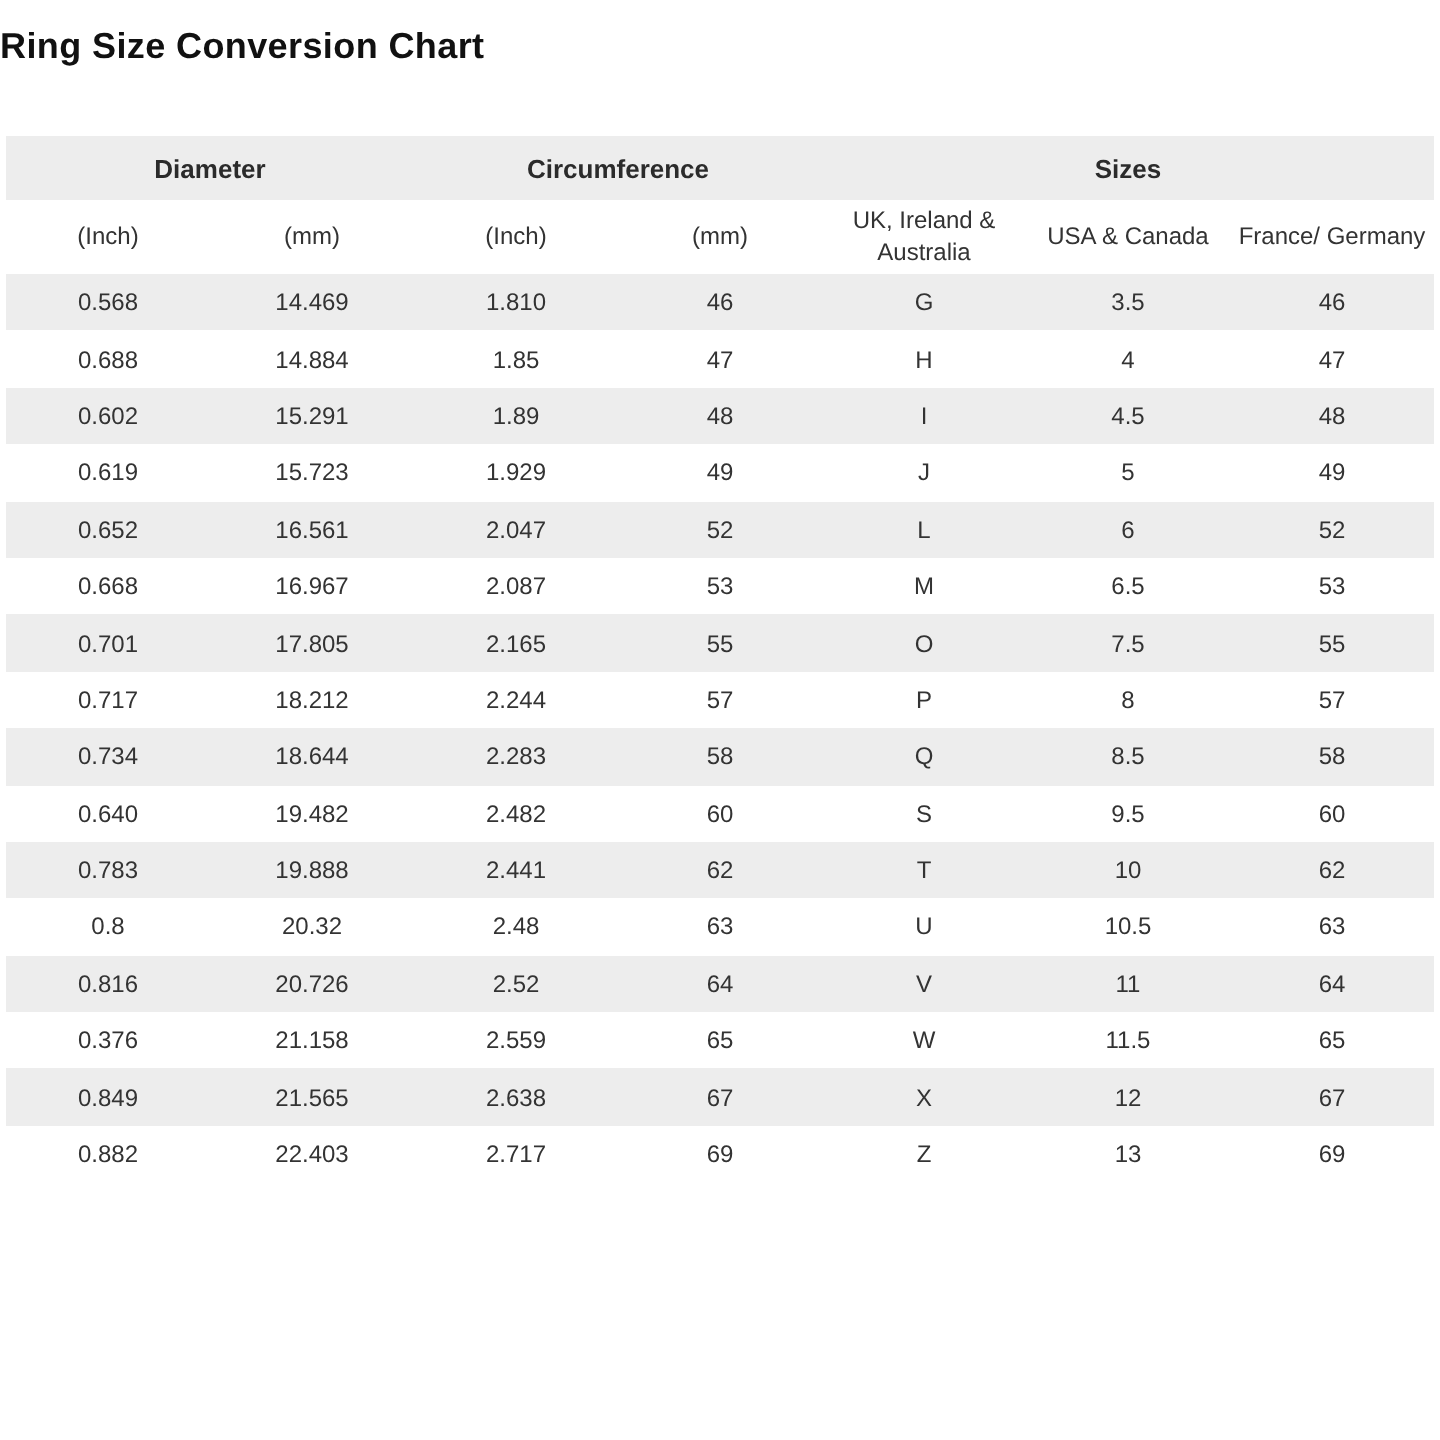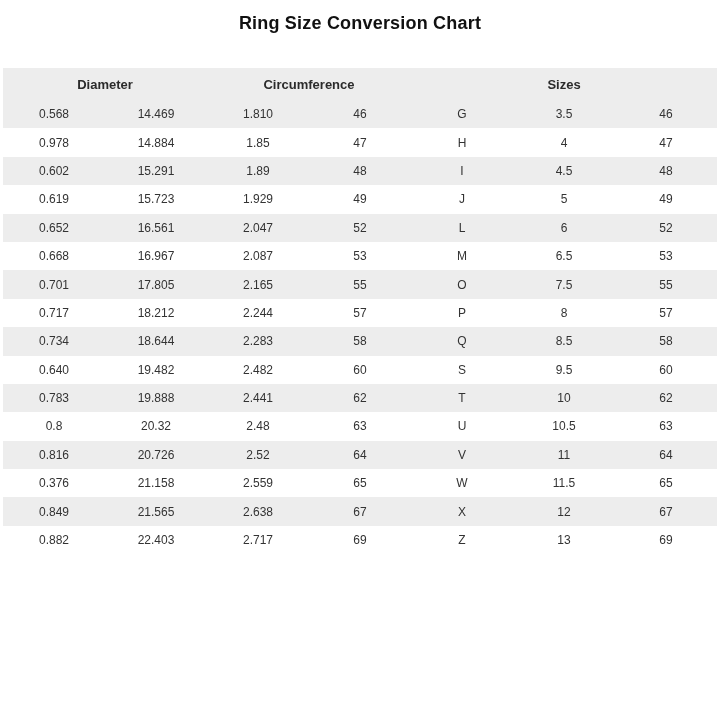--- a/index.html
+++ b/index.html
@@ -12,21 +12,21 @@
     height: 720px;
     font-family: "Liberation Sans", sans-serif;
     color: #333333;
     overflow: hidden;
   }
   .page-title {
     margin: 13px 0 34px 0;
     font-size: 18px;
     line-height: 21px;
     font-weight: bold;
-    text-align: center;
+    text-align: left;
     color: #111111;
     letter-spacing: 0.2px;
   }
   table.ring-table {
     border-collapse: collapse;
     table-layout: fixed;
     width: 714px;
     margin-left: 3px;
   }
   table.ring-table th,
@@ -70,33 +70,42 @@
 <div>
   <h1 class="page-title">Ring Size Conversion Chart</h1>
 
   <table class="ring-table">
     <thead>
         <tr class="group-row">
           <th colspan="2">Diameter</th>
           <th colspan="2">Circumference</th>
           <th colspan="3">Sizes</th>
         </tr>
+        <tr class="sub-row">
+          <th>(Inch)</th>
+          <th>(mm)</th>
+          <th>(Inch)</th>
+          <th>(mm)</th>
+          <th>UK, Ireland &amp; Australia</th>
+          <th>USA &amp; Canada</th>
+          <th>France/ Germany</th>
+        </tr>
       </thead>
     <tbody>
         <tr>
           <td>0.568</td>
           <td>14.469</td>
           <td>1.810</td>
           <td>46</td>
           <td>G</td>
           <td>3.5</td>
           <td>46</td>
         </tr>
         <tr>
-          <td>0.978</td>
+          <td>0.688</td>
           <td>14.884</td>
           <td>1.85</td>
           <td>47</td>
           <td>H</td>
           <td>4</td>
           <td>47</td>
         </tr>
         <tr>
           <td>0.602</td>
           <td>15.291</td>

